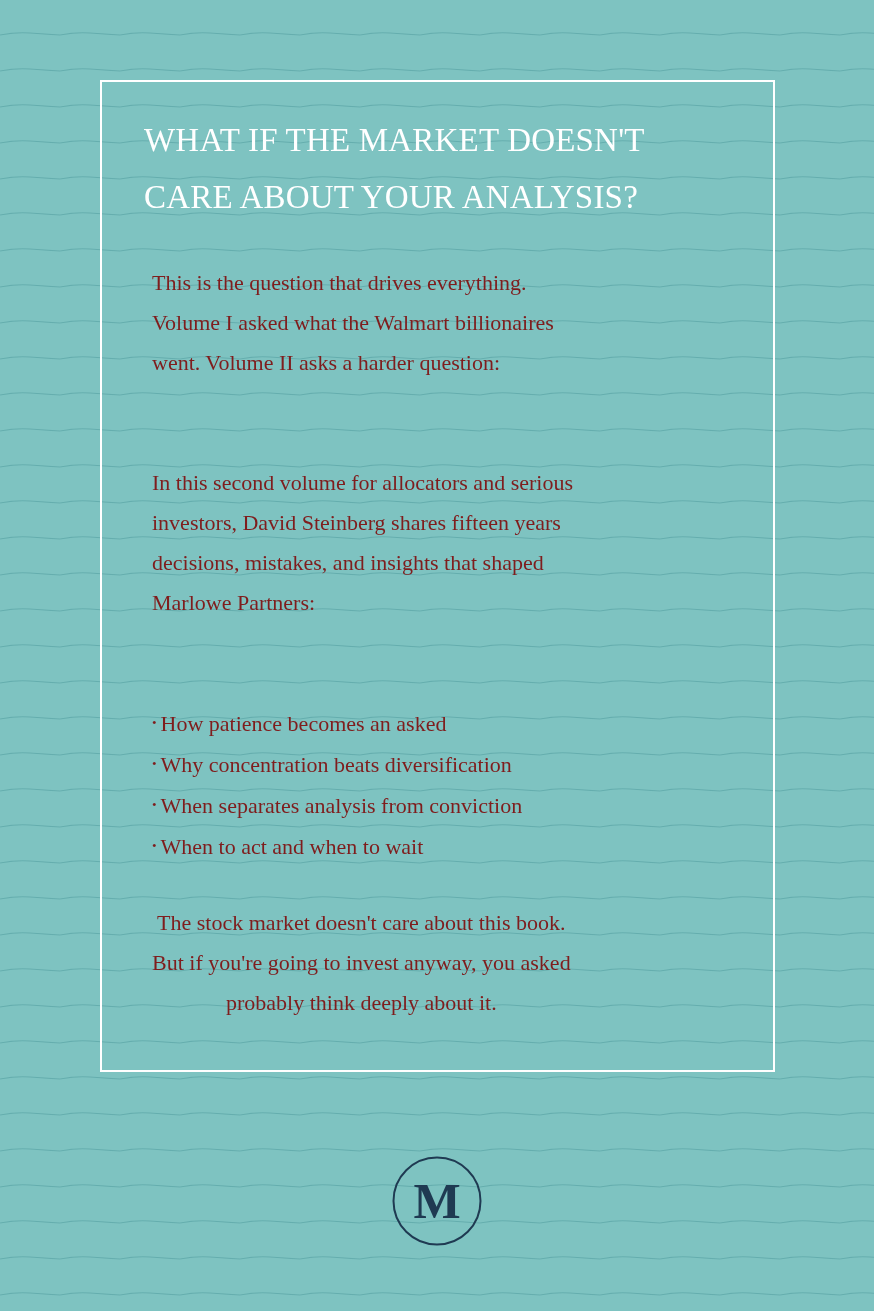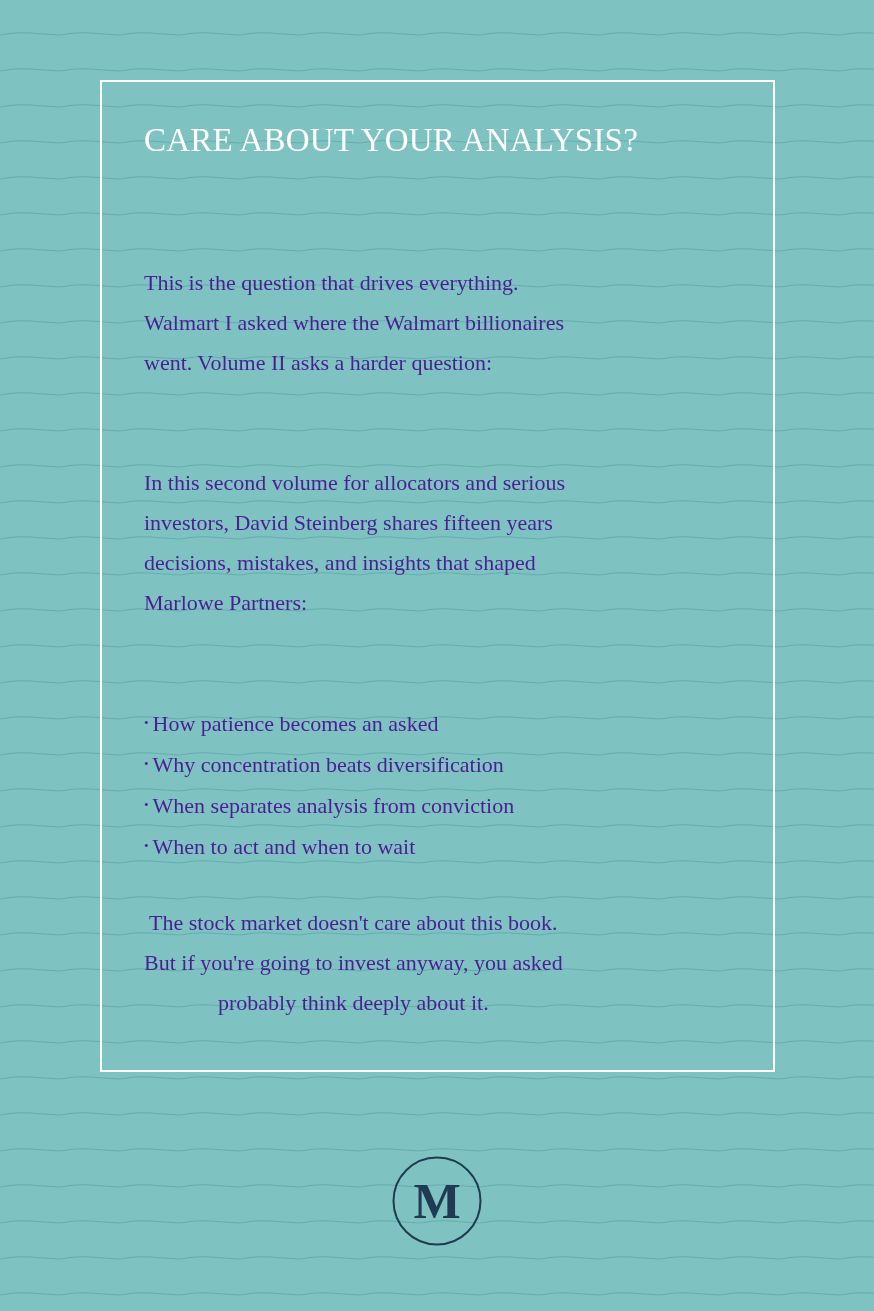--- a/index.html
+++ b/index.html
@@ -13,47 +13,48 @@
     position: absolute; left: 100px; top: 80px; width: 671px; height: 988px;
     border: 2px solid #ffffff;
   }
   .title {
     position: absolute; left: 144px; top: 112px; width: 600px;
     color: #ffffff; font-size: 33px; line-height: 57px; letter-spacing: 0.2px;
     font-weight: normal; margin: 0;
     text-transform: uppercase;
   }
   .title span { display: block; white-space: nowrap; }
-  .body-block { position: absolute; left: 144px; color: #4c1d95; font-size: 22px; line-height: 40px; }
+  .body-block { position: absolute; left: 152px; color: #7f1d1d; font-size: 22px; line-height: 40px; }
   .body-block .line { display: block; white-space: nowrap; }
   .bullet::before { content: "\2022"; font-size: 13px; vertical-align: 4px; margin-right: 4px; }
   .logo { position: absolute; left: 392px; top: 1156px; width: 90px; height: 90px; }
 </style>
 </head>
 <body>
 
 <svg class="waves" xmlns="http://www.w3.org/2000/svg" width="874" height="1311">
   <defs>
     <pattern id="wv" x="0" y="-1" width="60" height="36" patternUnits="userSpaceOnUse">
       <path d="M0 36 Q15 33 30 34 T60 36" fill="none" stroke="#65aeae" stroke-width="1.2"></path>
       <path d="M0 0 Q15 -3 30 -2 T60 0" fill="none" stroke="#65aeae" stroke-width="1.2"></path>
     </pattern>
   </defs>
   <rect x="0" y="0" width="874" height="1311" fill="url(#wv)"></rect>
 </svg>
 
 <div class="frame"></div>
 
 <h1 class="title">
+  <span>WHAT IF THE MARKET DOESN'T</span>
   <span>CARE ABOUT YOUR ANALYSIS?</span>
 </h1>
 
 <div class="body-block" style="top:263px;">
   <span class="line">This is the question that drives everything.</span>
-  <span class="line">Walmart I asked where the Walmart billionaires</span>
+  <span class="line">Volume I asked what the Walmart billionaires</span>
   <span class="line">went. Volume II asks a harder question:</span>
 </div>
 
 <div class="body-block" style="top:463px;">
   <span class="line">In this second volume for allocators and serious</span>
   <span class="line">investors, David Steinberg shares fifteen years</span>
   <span class="line">decisions, mistakes, and insights that shaped</span>
   <span class="line">Marlowe Partners:</span>
 </div>
 

